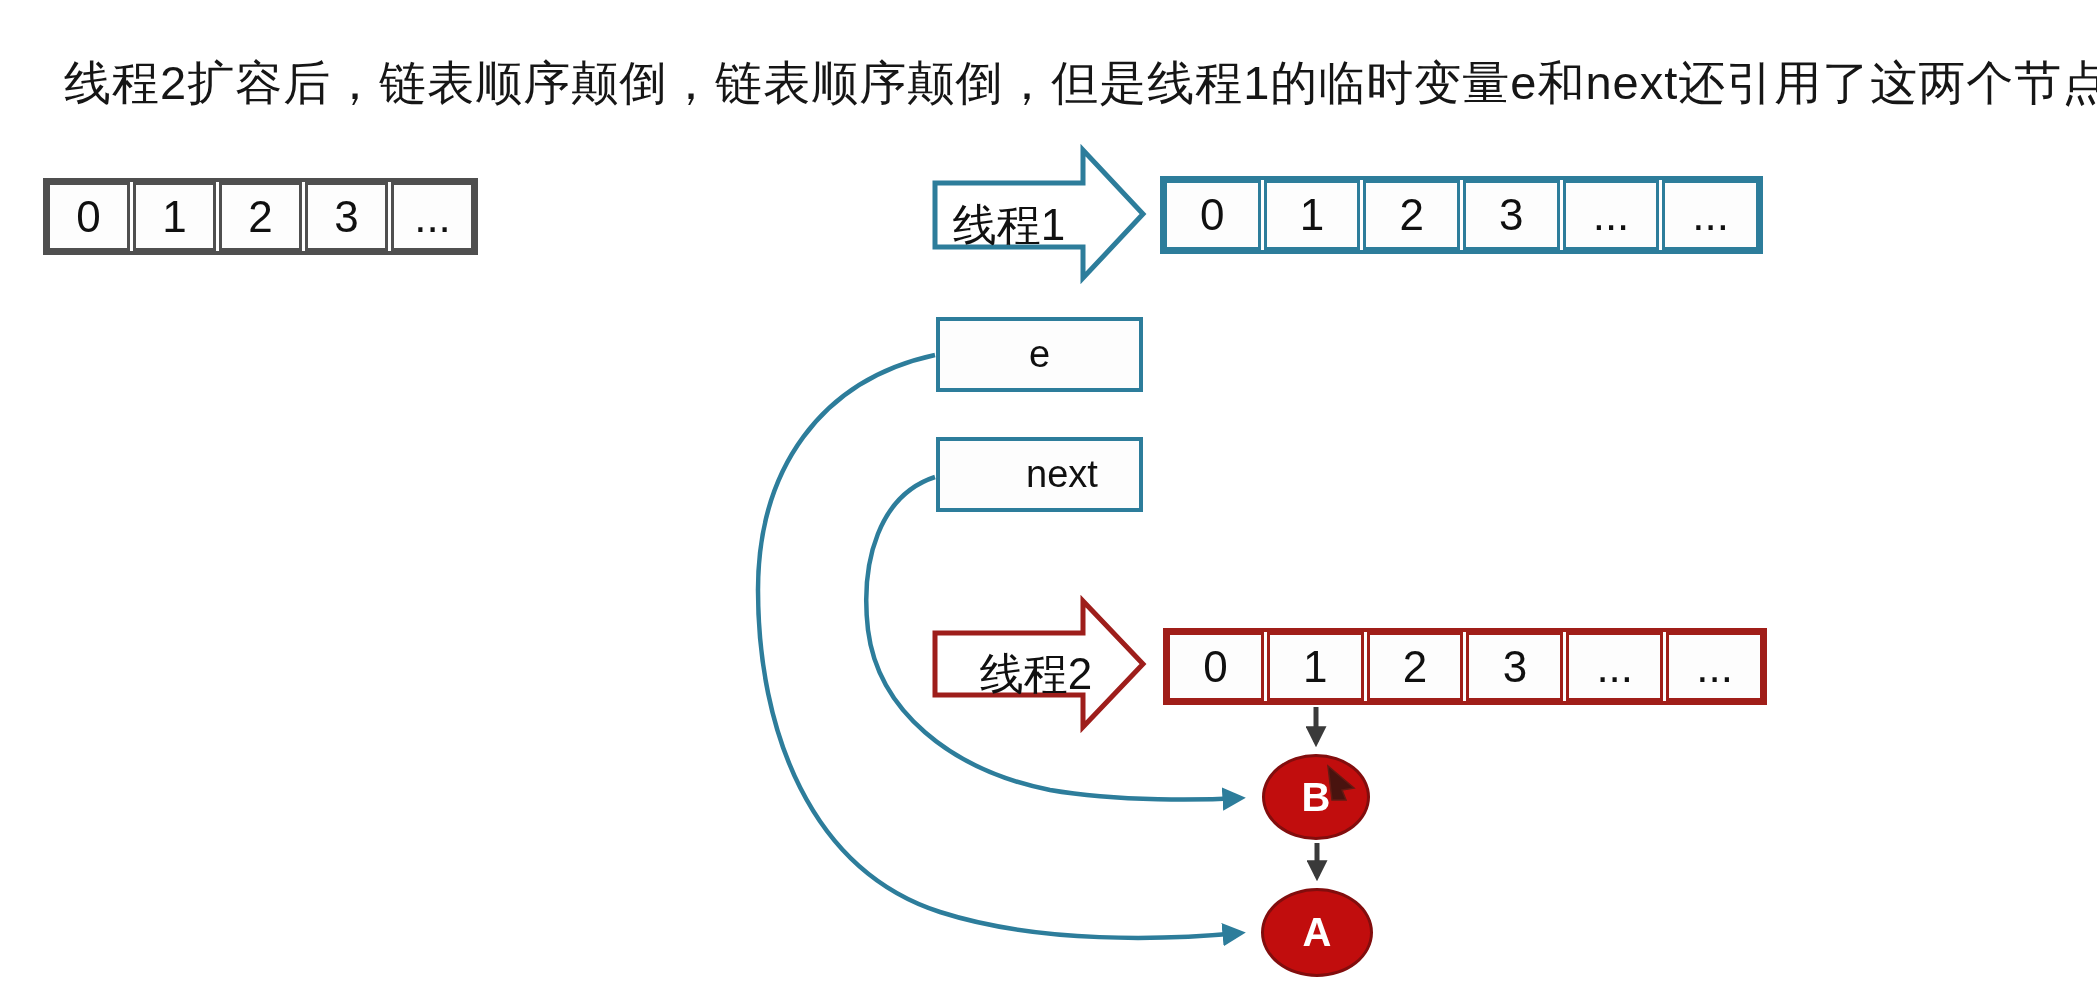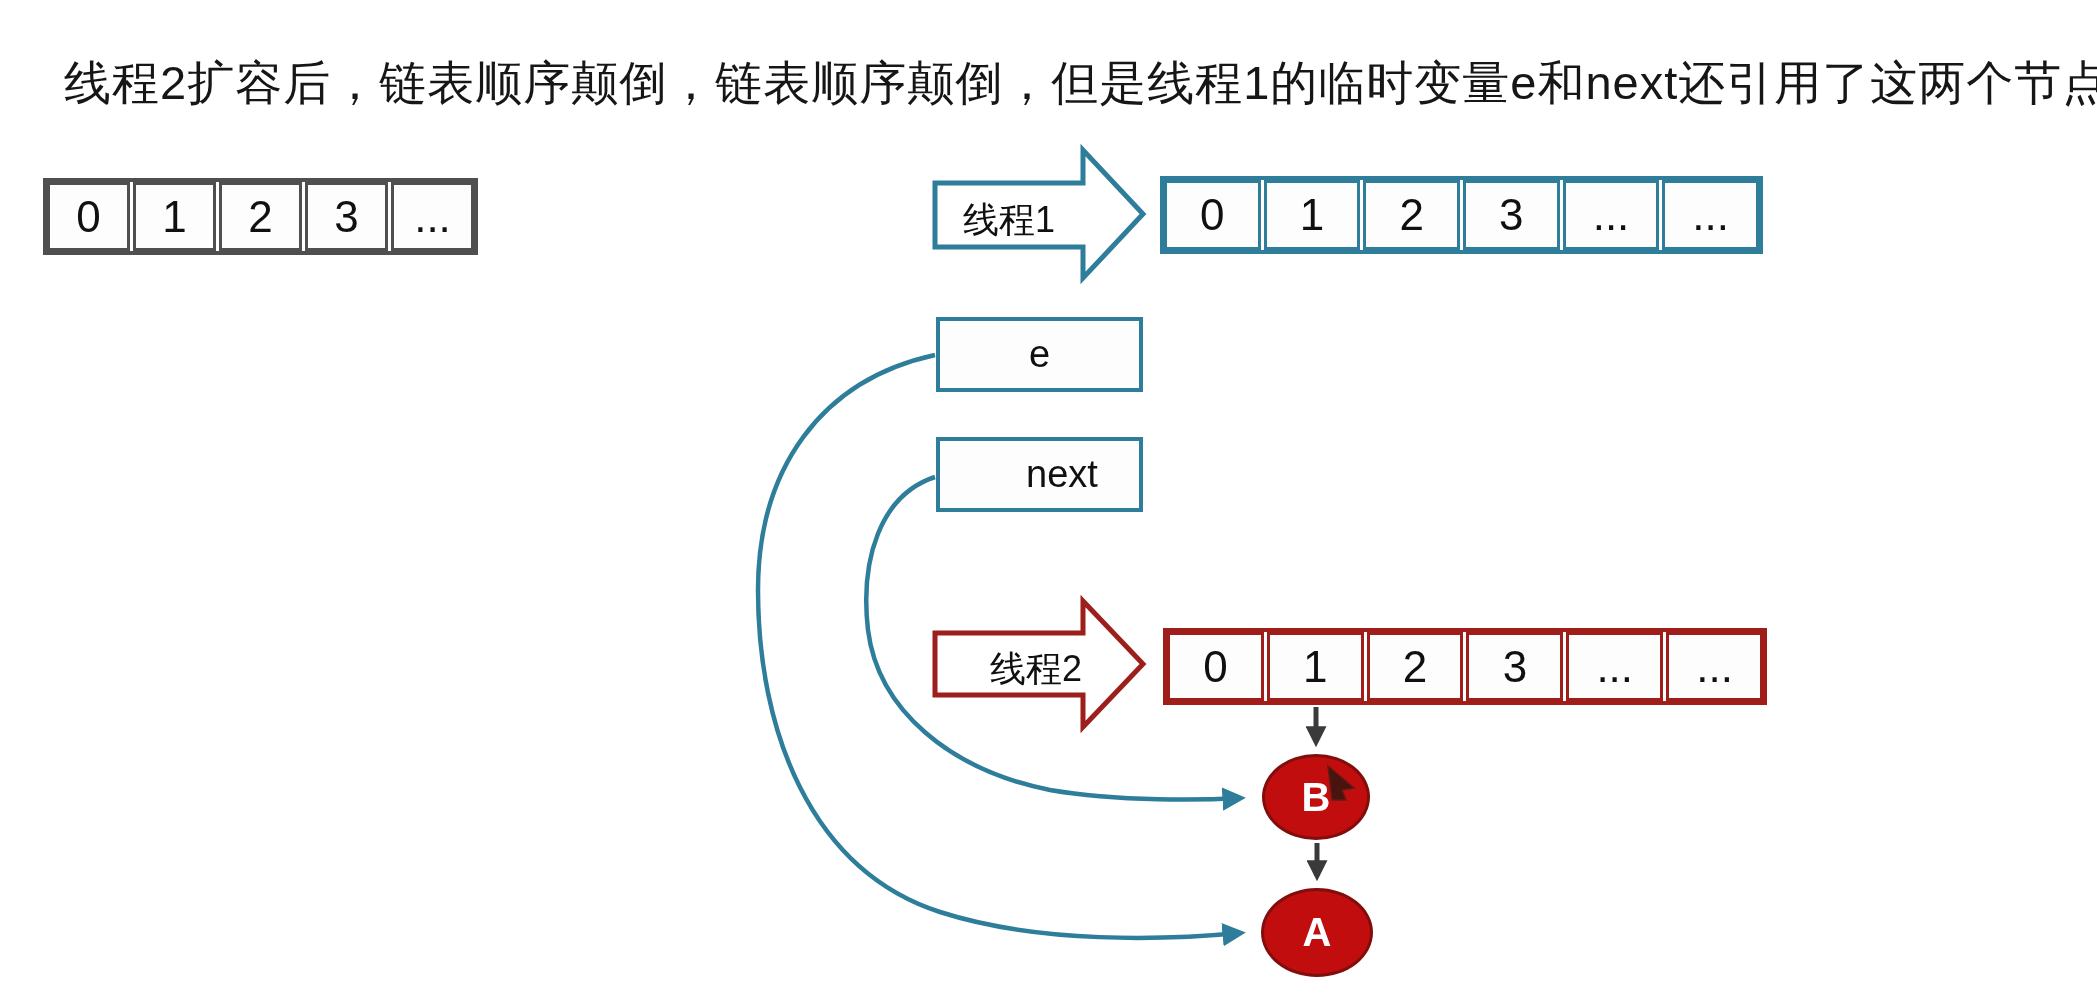--- a/index.html
+++ b/index.html
@@ -57,21 +57,21 @@
     font-size: 38px;
     color: #101010;
   }
   .ptr-e { left: 936px; top: 317px; }
   .ptr-next { left: 936px; top: 437px; padding-left: 45px; }
   
   .thread-label {
     position: absolute;
     width: 148px;
     text-align: center;
-    font-size: 36px;
+    font-size: 44px;
     font-weight: 500;
     color: #101010;
     z-index: 3;
   }
   .thread1-label { left: 935px; top: 196px; }
   .thread2-label { left: 962px; top: 645px; }
   
   .node {
     position: absolute;
     border-radius: 50%;

